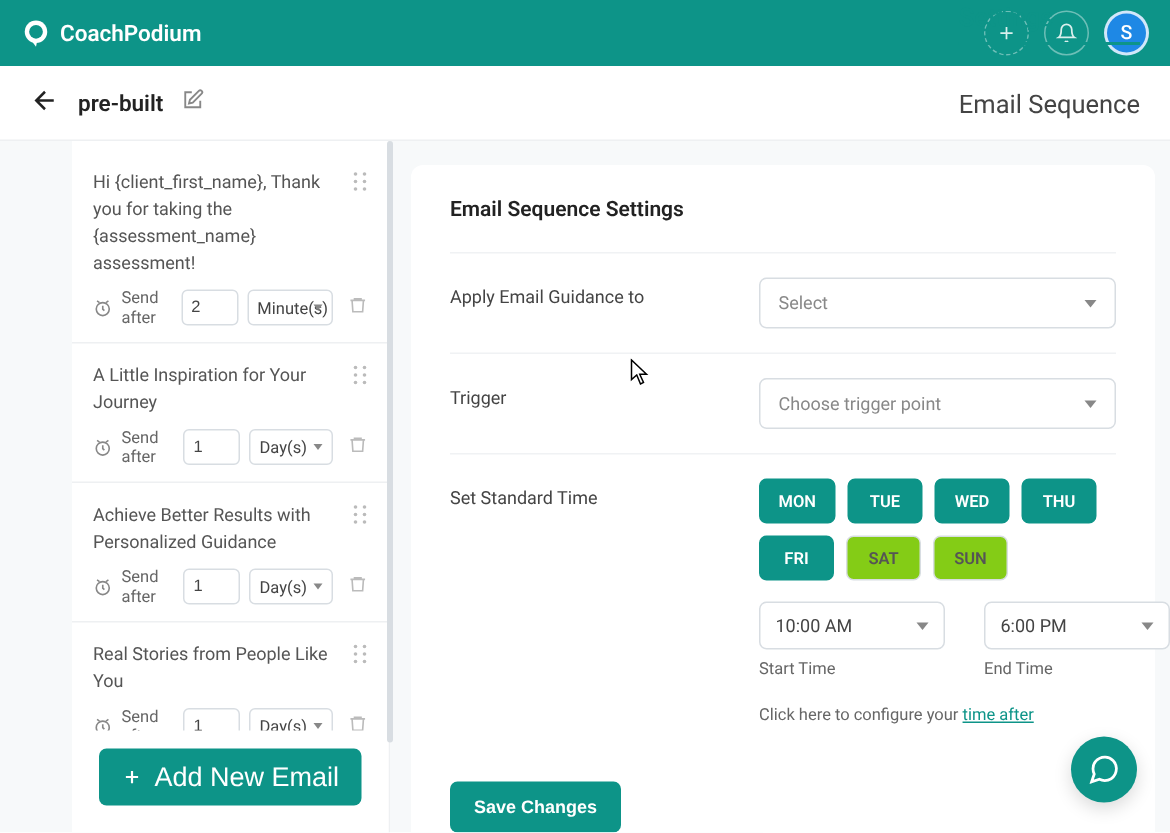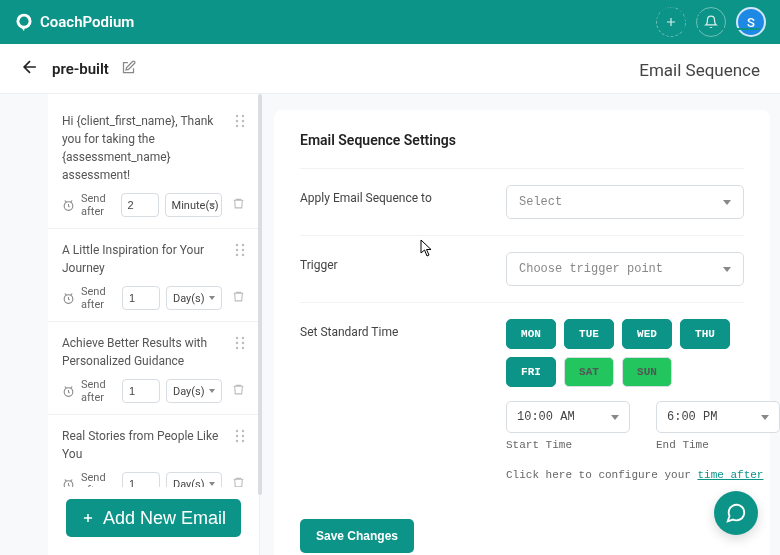--- a/index.html
+++ b/index.html
@@ -44,25 +44,25 @@
 .add-btn { width: 100%; background: #0d9488; color: #fff; border: none; border-radius: 5px; height: 38px; font-size: 18px; font-weight: 500; display: flex; align-items: center; justify-content: center; gap: 8px; cursor: pointer; }
 .scroll-indicator { position:absolute; right:-3px; top:0; bottom:60px; width:4px; background:#d8dde2; border-radius:2px; }
 
 
 .content { flex: 1; padding: 16px 10px 0 14px; overflow:hidden;}
 .card { background: #fff; border-radius: 8px; padding: 22px 26px 20px; min-height: 420px; position:relative;}
 .card-title { font-size: 14px; font-weight: 600; color: #222; margin-bottom: 20px; }
 .form-row { display: flex; align-items: flex-start; padding: 16px 0; border-top: 1px solid #f0f2f4; gap: 16px; }
 .form-row:first-of-type { border-top: 1px solid #f0f2f4; }
 .form-label { width: 190px; font-size: 12px; color: #444; padding-top: 6px; flex-shrink:0;}
-.form-control { flex: 1; font-family: Liberation Mono, monospace; }
+.form-control { flex: 1; }
 .select-box { width: 100%; height: 34px; border: 1px solid #d8dde2; border-radius: 5px; background: #fff; display: flex; align-items: center; justify-content: space-between; padding: 0 12px; font-size: 12px; color: #888; cursor: pointer; }
 .select-box .chev { color:#888; }
 .day-pills { display: flex; flex-wrap: wrap; gap: 8px; }
-.day-pill { height: 30px; min-width: 50px; padding: 0 12px; border-radius: 5px; display: flex; align-items: center; justify-content: center; font-size: 11px; font-weight: 600; cursor: pointer; border:1px solid #d8dde2; background:#22c55e; color:#555;}
+.day-pill { height: 30px; min-width: 50px; padding: 0 12px; border-radius: 5px; display: flex; align-items: center; justify-content: center; font-size: 11px; font-weight: 600; cursor: pointer; border:1px solid #d8dde2; background:#84cc16; color:#555;}
 .day-pill.on { background: #0d9488; color: #fff; border-color:#0d9488;}
 .time-row { display:flex; gap: 26px; margin-top: 14px;}
 .time-col { display:flex; flex-direction:column; gap:6px;}
 .time-select { width: 124px; height: 32px; border: 1px solid #d8dde2; border-radius: 5px; background: #fff; display: flex; align-items: center; justify-content: space-between; padding: 0 10px; font-size: 12px; color: #444; cursor: pointer; }
 .time-label { font-size: 11px; color: #666;}
 .tz-note { font-size: 11px; color: #666; margin-top: 18px;}
 .tz-note a { color: #0d9488; text-decoration: underline; cursor:pointer;}
 .save-btn { background: #0d9488; color: #fff; border: none; border-radius: 5px; height: 34px; padding: 0 16px; font-size: 12px; font-weight: 700; cursor: pointer; margin-top: 22px;}
 .cursor { position: absolute; left: 420px; top: 239px; pointer-events: none; }
 
@@ -244,21 +244,21 @@
         <span>Add New Email</span>
       </button>
     </div>
   </div>
 
   <div class="content">
     <div class="card">
       <div class="card-title">Email Sequence Settings</div>
 
       <div class="form-row">
-        <div class="form-label">Apply Email Sequence to</div>
+        <div class="form-label">Apply Email Guidance to</div>
         <div class="form-control">
           <div class="select-box">
             <span>Select</span>
             <span class="chev-down chev"></span>
           </div>
         </div>
       </div>
 
       <div class="form-row">
         <div class="form-label">Trigger</div>

